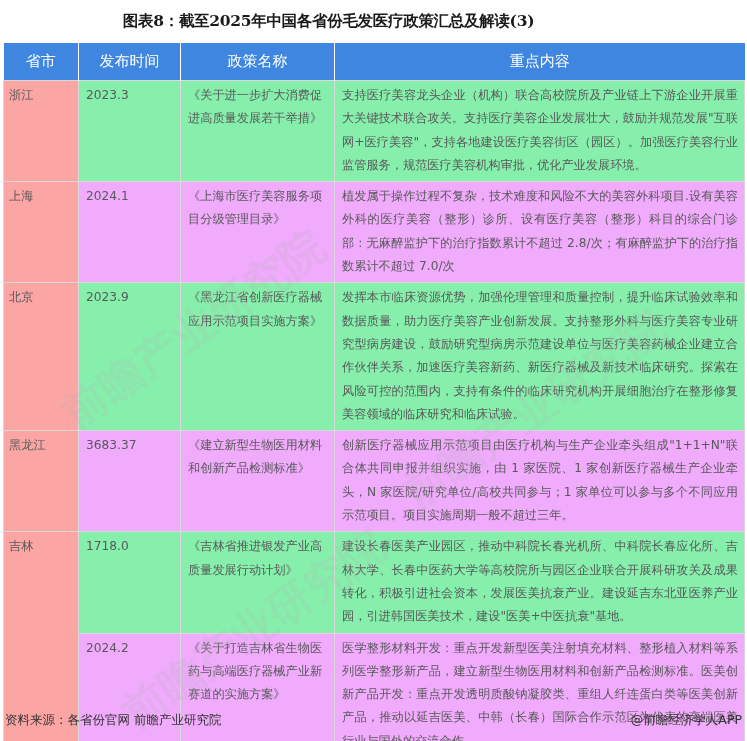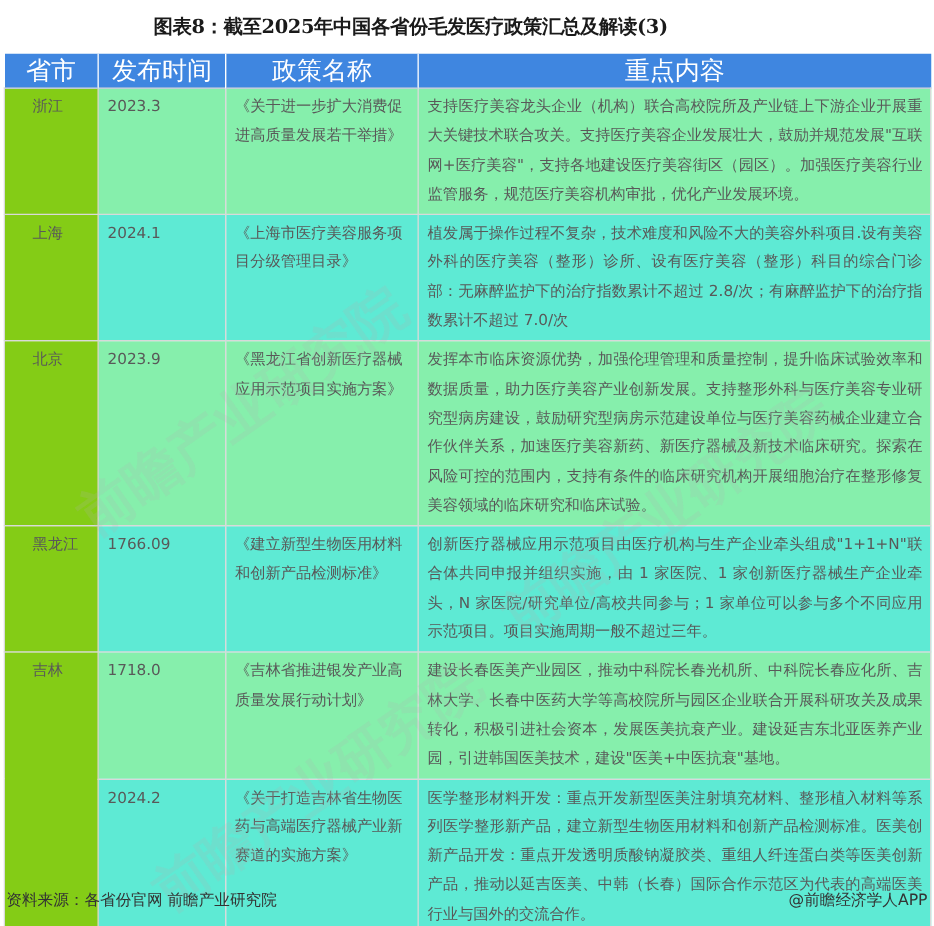--- a/index.html
+++ b/index.html
@@ -13,32 +13,32 @@
     text-align: center; font-family: "DejaVu Serif", "Liberation Serif", serif;
     font-weight: bold; font-size: 15.5px; color: #1a1a1a; line-height: 26px;
     letter-spacing: -0.3px;
   }
   table.policy {
     position: absolute; left: 3px; top: 43px; width: 741px;
     border-collapse: collapse; table-layout: fixed;
   }
   table.policy th {
     background: #3f86e0; color: #ffffff; font-weight: normal;
-    font-size: 20px; height: 27px; padding: 0;
+    font-size: 15px; height: 37px; padding: 0;
     border-right: 1px solid #ffffff; text-align: center;
   }
   table.policy th:last-child { border-right: none; }
   table.policy td {
     vertical-align: top; font-size: 12.2px; line-height: 23.3px;
     padding: 3px 6px 4px 7px; border: 1px solid #d9d9d9;
     color: #595959;
   }
-  table.policy td.prov { background: #84cc16; padding-left: 22px; }
+  table.policy td.prov { background: #fca5a5; padding-left: 5px; }
   tr.odd td.std { background: #86efac; }
-  tr.even td.std { background: #5eead4; }
+  tr.even td.std { background: #f0abfc; }
   td.date { padding-left: 8px; }
   td.name { padding-left: 8px; padding-right: 4px; }
   td.content { padding-left: 7px; padding-right: 5px; text-align: justify; }
   .footer {
     position: absolute; left: 5px; top: 710px; width: 737px; height: 20px;
     font-size: 12.5px; color: #333333; line-height: 20px;
   }
   .footer .src { position: absolute; left: 0; top: 0; }
   .footer .brand { position: absolute; right: 0; top: 0; }
   .watermark {
@@ -81,21 +81,21 @@
       <td class="std content">植发属于操作过程不复杂，技术难度和风险不大的美容外科项目.设有美容外科的医疗美容（整形）诊所、设有医疗美容（整形）科目的综合门诊部：无麻醉监护下的治疗指数累计不超过 2.8/次；有麻醉监护下的治疗指数累计不超过 7.0/次</td>
     </tr>
     <tr class="odd" style="height:136px">
       <td class="prov">北京</td>
       <td class="std date">2023.9</td>
       <td class="std name">《黑龙江省创新医疗器械应用示范项目实施方案》</td>
       <td class="std content">发挥本市临床资源优势，加强伦理管理和质量控制，提升临床试验效率和数据质量，助力医疗美容产业创新发展。支持整形外科与医疗美容专业研究型病房建设，鼓励研究型病房示范建设单位与医疗美容药械企业建立合作伙伴关系，加速医疗美容新药、新医疗器械及新技术临床研究。探索在风险可控的范围内，支持有条件的临床研究机构开展细胞治疗在整形修复美容领域的临床研究和临床试验。</td>
     </tr>
     <tr class="even" style="height:93px">
       <td class="prov">黑龙江</td>
-      <td class="std date">1766.09</td>
+      <td class="std date">3683.37</td>
       <td class="std name">《建立新型生物医用材料和创新产品检测标准》</td>
       <td class="std content">创新医疗器械应用示范项目由医疗机构与生产企业牵头组成"1+1+N"联合体共同申报并组织实施，由 1 家医院、1 家创新医疗器械生产企业牵头，N 家医院/研究单位/高校共同参与；1 家单位可以参与多个不同应用示范项目。项目实施周期一般不超过三年。</td>
     </tr>
     <tr class="odd" style="height:93px">
       <td class="prov" rowspan="2">吉林</td>
       <td class="std date">1718.0</td>
       <td class="std name">《吉林省推进银发产业高质量发展行动计划》</td>
       <td class="std content">建设长春医美产业园区，推动中科院长春光机所、中科院长春应化所、吉林大学、长春中医药大学等高校院所与园区企业联合开展科研攻关及成果转化，积极引进社会资本，发展医美抗衰产业。建设延吉东北亚医养产业园，引进韩国医美技术，建设"医美+中医抗衰"基地。</td>
     </tr>
     <tr class="even" style="height:114px">

